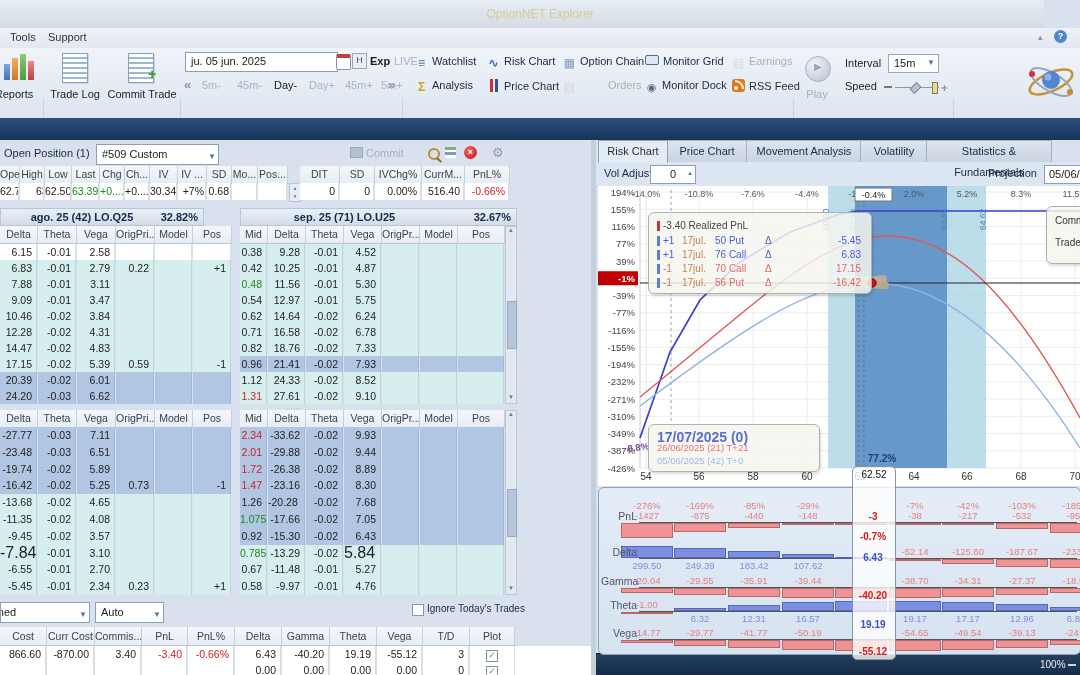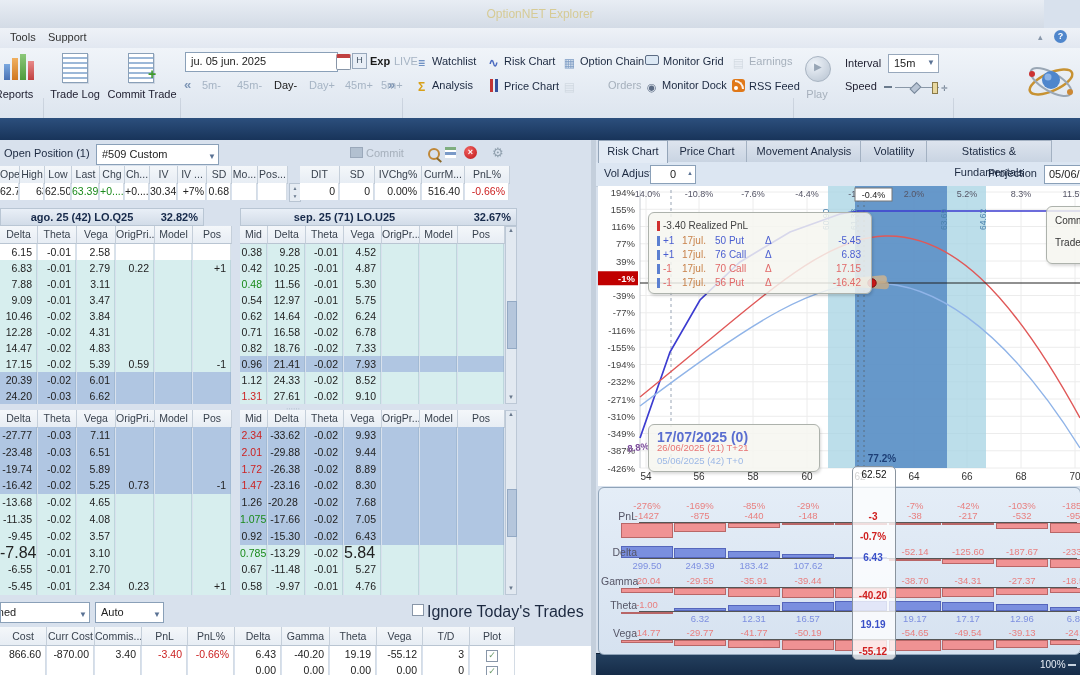--- a/index.html
+++ b/index.html
@@ -504,21 +504,21 @@
         <div class="abs" style="left: 1px; top: 78px; width: 8px; height: 46px; background: rgb(181, 198, 220); border: 1px solid rgb(147, 169, 196);"></div>
       </div>
     </div>
   <div id="left-footer">
       <div class="abs combo" style="left: 0px; top: 462px; width: 88px;">
         <div class="abs" style="left: -40px; top: 0px; width: 120px; padding-left: 5px; white-space: nowrap; position: absolute;">Combined</div>
         <div class="abs" style="right: 2px; top: 3px; font-size: 8px; color: rgb(90, 114, 148);">▼</div>
       </div>
       <div class="abs combo" style="left: 95px; top: 462px; width: 62px; padding-left: 5px;">Auto<div class="abs" style="right: 2px; top: 3px; font-size: 8px; color: rgb(90, 114, 148);">▼</div></div>
       <div class="abs chk" style="left: 412px; top: 464px; width: 10px; height: 10px;"></div>
-      <div class="abs" style="left: 427px; top: 463px; font-size: 16px; color: rgb(28, 41, 64); white-space: nowrap;">Ignore Today's Trades</div>
+      <div class="abs" style="left: 427px; top: 463px; font-size: 10px; color: rgb(28, 41, 64); white-space: nowrap;">Ignore Today's Trades</div>
       <div class="abs hcell" style="left: 0px; top: 487px; width: 46px; height: 18px; line-height: 18px; text-align: center;">Cost</div>
       <div class="abs hcell" style="left: 47px; top: 487px; width: 47px; height: 18px; line-height: 18px; text-align: center;">Curr Cost</div>
       <div class="abs hcell" style="left: 95px; top: 487px; width: 46px; height: 18px; line-height: 18px; text-align: center;">Commis...</div>
       <div class="abs hcell" style="left: 142px; top: 487px; width: 45px; height: 18px; line-height: 18px; text-align: center;">PnL</div>
       <div class="abs hcell" style="left: 188px; top: 487px; width: 46px; height: 18px; line-height: 18px; text-align: center;">PnL%</div>
       <div class="abs hcell" style="left: 235px; top: 487px; width: 46px; height: 18px; line-height: 18px; text-align: center;">Delta</div>
       <div class="abs hcell" style="left: 282px; top: 487px; width: 47px; height: 18px; line-height: 18px; text-align: center;">Gamma</div>
       <div class="abs hcell" style="left: 330px; top: 487px; width: 46px; height: 18px; line-height: 18px; text-align: center;">Theta</div>
       <div class="abs hcell" style="left: 377px; top: 487px; width: 45px; height: 18px; line-height: 18px; text-align: center;">Vega</div>
       <div class="abs hcell" style="left: 423px; top: 487px; width: 46px; height: 18px; line-height: 18px; text-align: center;">T/D</div>

